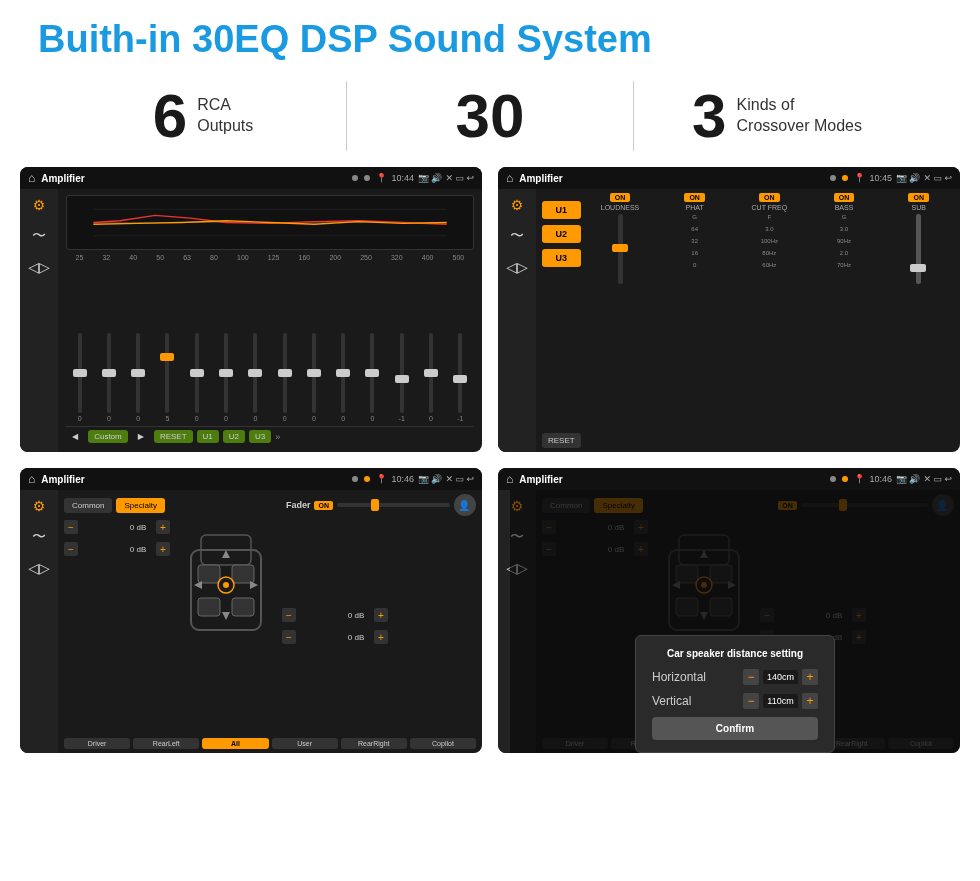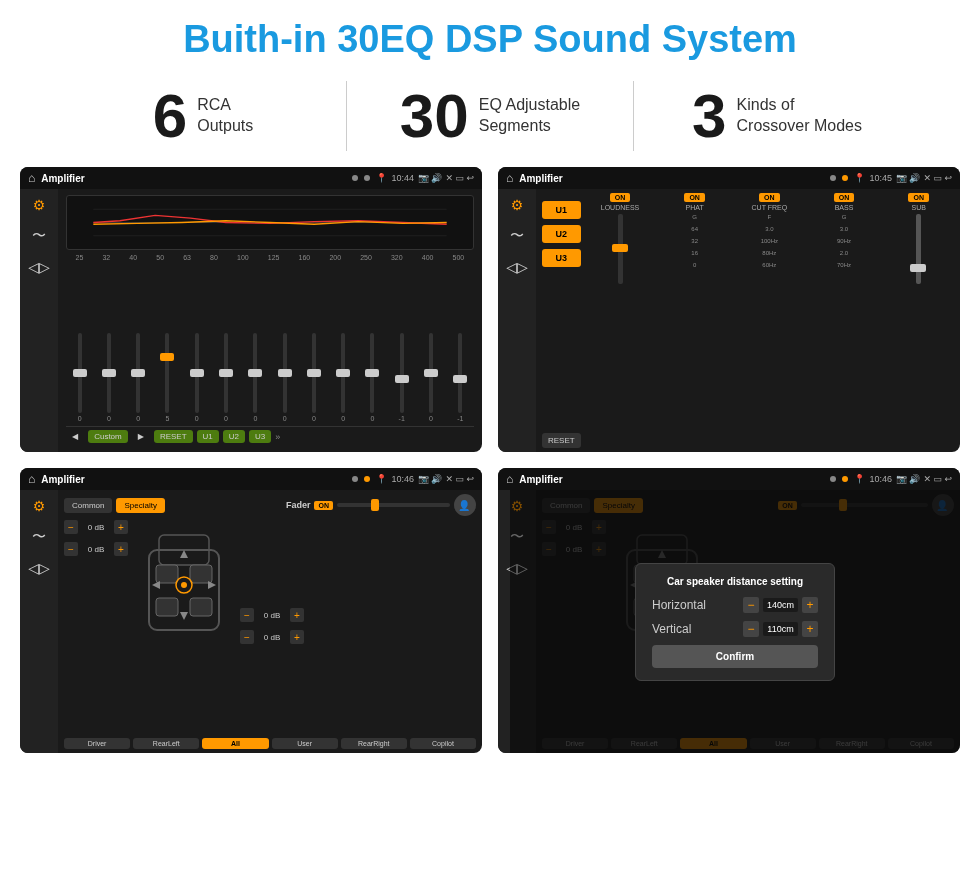--- a/index.html
+++ b/index.html
@@ -5,21 +5,20 @@
     * { margin: 0; padding: 0; box-sizing: border-box; }
     body {
       width: 980px;
       height: 881px;
       background: #ffffff;
       font-family: Arial, sans-serif;
       overflow: hidden;
     }
 
     .main-title {
-      text-align: center;
       padding: 18px 38px 10px;
       font-size: 38px;
       font-weight: 900;
       color: #1a9ae0;
     }
 
     .stats-row {
       display: flex;
       justify-content: center;
       align-items: center;
@@ -414,20 +413,21 @@
       display: flex;
       align-items: center;
       justify-content: center;
     }
 
     .db-value {
       color: #ccc;
       font-size: 8px;
       min-width: 28px;
       text-align: center;
+      margin-left: 42px;
     }
 
     .car-diagram {
       width: 100px;
       height: 130px;
       position: relative;
     }
 
     .nav-buttons-row {
       display: flex;
@@ -450,21 +450,21 @@
 
     
     .dialog-overlay {
       position: absolute;
       top: 22px;
       left: 0;
       right: 0;
       bottom: 0;
       background: rgba(0,0,0,0.5);
       display: flex;
-      align-items: center;
+      align-items: flex-end;
       justify-content: center;
       z-index: 10;
       margin-left: 12px;
     }
 
     .dialog-box {
       background: #2a2a2a;
       border: 1px solid #444;
       border-radius: 6px;
       padding: 12px 16px;
@@ -550,21 +550,20 @@
 <h1 class="main-title">Buith-in 30EQ DSP Sound System</h1>
 
 <div class="stats-row">
   <div class="stat-item">
     <span class="stat-number">6</span>
     <span class="stat-text"><span>RCA</span><br><span>Outputs</span></span>
   </div>
   <div class="stat-divider"></div>
   <div class="stat-item">
     <span class="stat-number">30</span>
-    <span class="stat-text"><span>EQ Adjustable</span><br><span>Segments</span></span>
   </div>
   <div class="stat-divider"></div>
   <div class="stat-item">
     <span class="stat-number">3</span>
     <span class="stat-text"><span>Kinds of</span><br><span>Crossover Modes</span></span>
   </div>
 </div>
 
 <div class="screens-grid">
 

